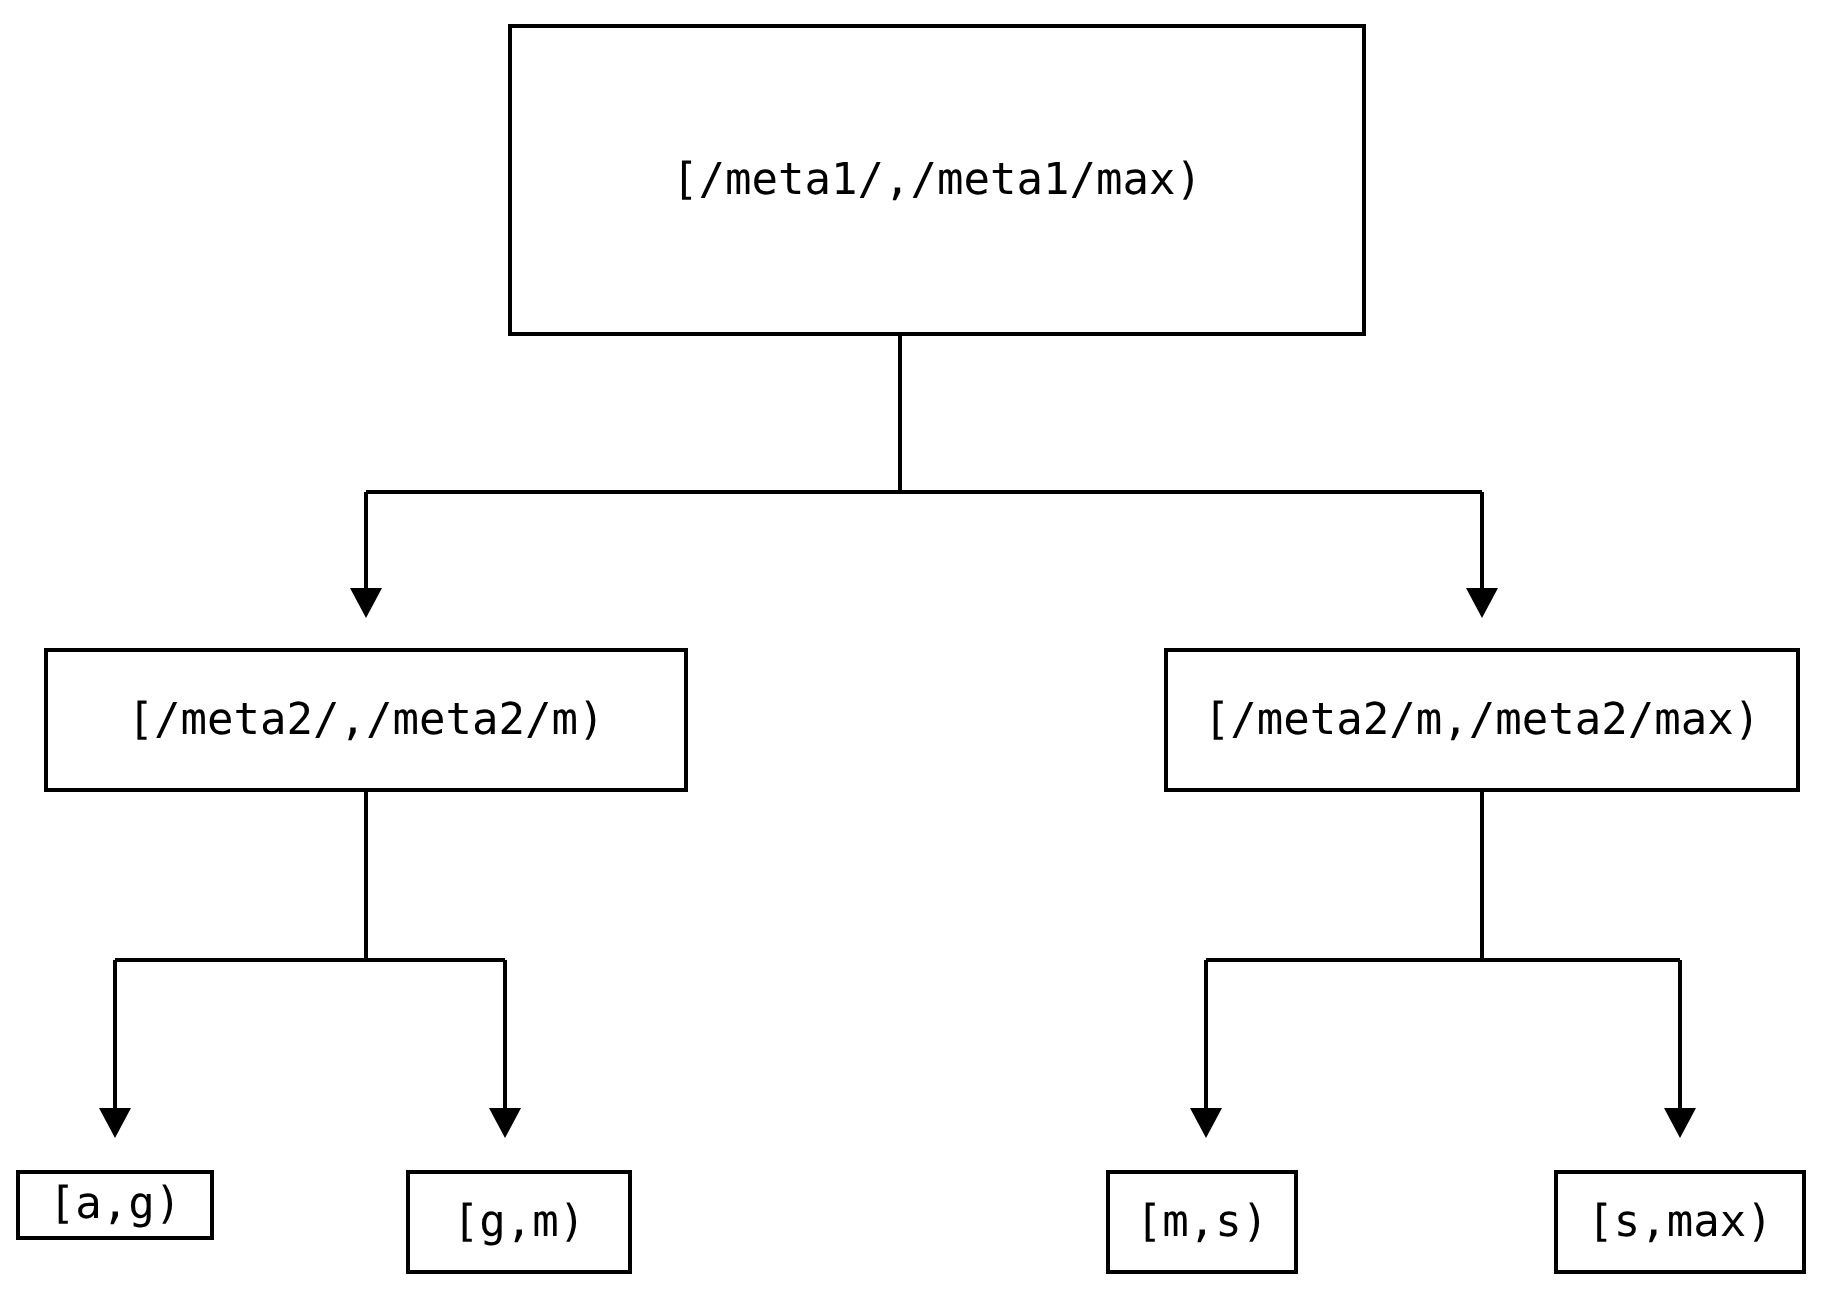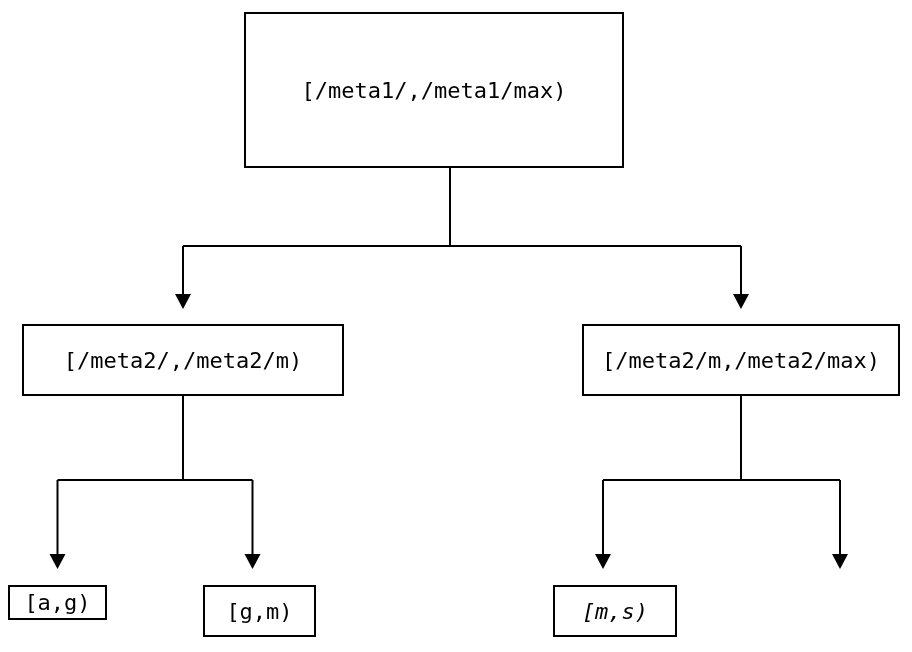--- a/index.html
+++ b/index.html
@@ -25,26 +25,26 @@
     box-sizing: border-box;
     border: 2px solid #000000;
     background: #ffffff;
     color: #000000;
     display: flex;
     align-items: center;
     justify-content: center;
     font-size: 22px;
     white-space: nowrap;
   }
-  .node-root   { left: 244px; top: 12px;  width: 380px; height: 156px; }
+  .node-root   { left: 254px; top: 12px;  width: 429px; height: 156px; }
   .node-left   { left: 22px;  top: 324px; width: 322px; height: 72px;  }
   .node-right  { left: 582px; top: 324px; width: 318px; height: 72px;  }
   .node-leaf-ag   { left: 8px;   top: 585px; width: 99px;  height: 35px; }
   .node-leaf-gm   { left: 203px; top: 585px; width: 113px;  height: 52px; }
-  .node-leaf-ms   { left: 553px; top: 585px; width: 124px; height: 52px; font-style: italic; }
+  .node-leaf-ms   { left: 553px; top: 585px; width: 96px; height: 52px; }
   .node-leaf-smax { left: 777px; top: 585px; width: 126px; height: 52px; }
 </style>
 </head>
 <body>
 
 <div class="stage">
 
   <svg class="connectors" width="912" height="652" viewBox="0 0 912 652" xmlns="http://www.w3.org/2000/svg">
     <g stroke="#000000" stroke-width="2" fill="none">
 
@@ -69,14 +69,15 @@
   <div class="node node-left">[/meta2/,/meta2/m)</div>
 
   <div class="node node-right">[/meta2/m,/meta2/max)</div>
 
   <div class="node node-leaf-ag">[a,g)</div>
 
   <div class="node node-leaf-gm">[g,m)</div>
 
   <div class="node node-leaf-ms">[m,s)</div>
 
+  <div class="node node-leaf-smax">[s,max)</div>
 
 </div>
 
 </body></html>

